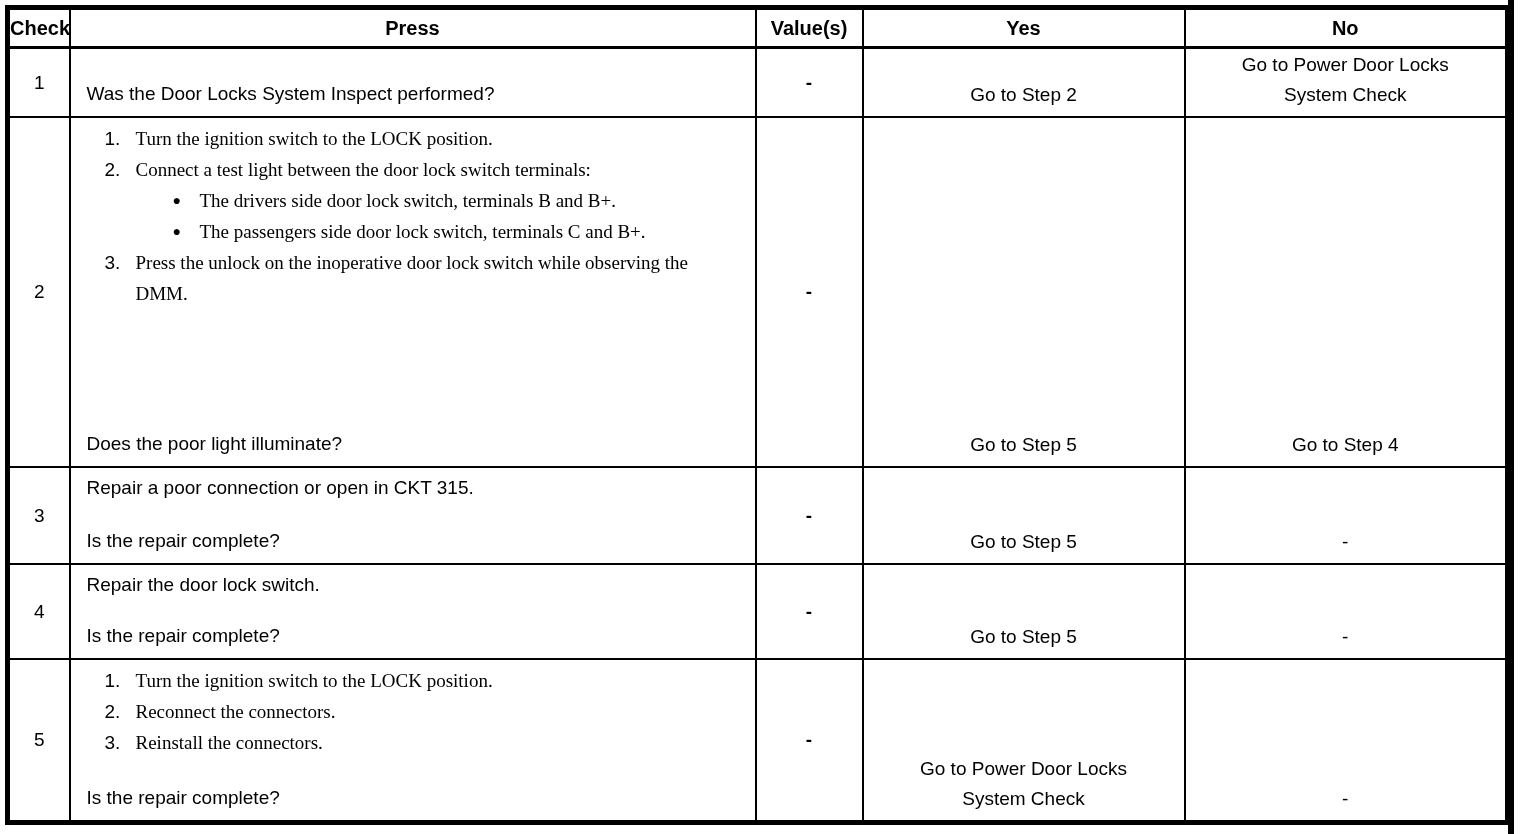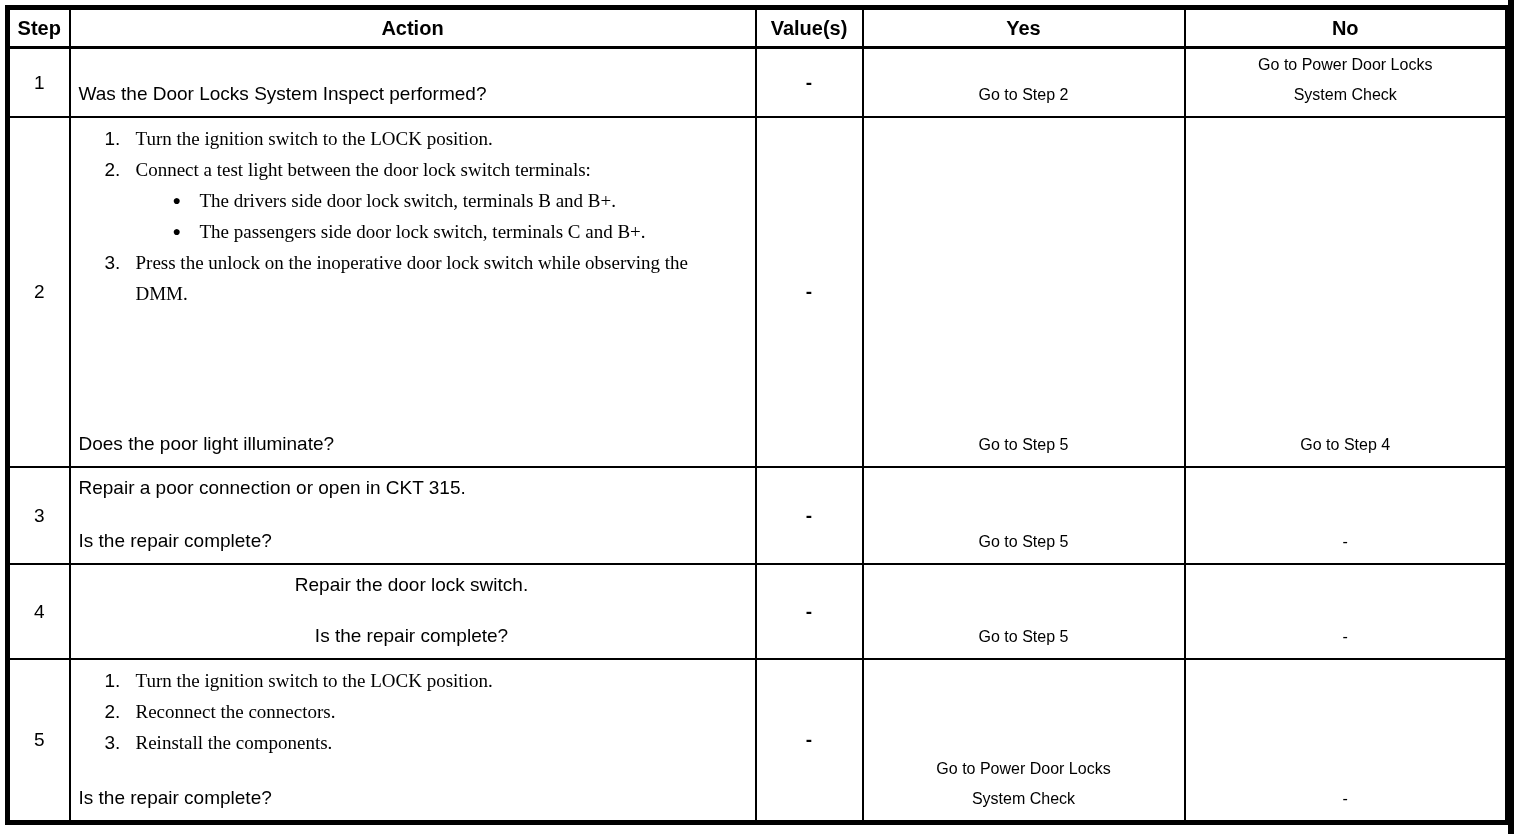--- a/index.html
+++ b/index.html
@@ -13,50 +13,50 @@
   .diag thead th{font-weight:bold;font-size:20px;text-align:center;
                  vertical-align:middle;height:36px;border-bottom:3px solid #000;padding:0;}
   tbody tr:nth-child(1){height:68px;}
   tbody tr:nth-child(2){height:350px;}
   tbody tr:nth-child(3){height:97px;}
   tbody tr:nth-child(4){height:95px;}
   tbody tr:nth-child(5){height:162px;}
   td.step{text-align:center;vertical-align:middle;font-size:19px;padding:0;}
   td.action{padding:5px 10px 7px 8px;font-size:19px;vertical-align:top;}
   .cellflex{display:flex;flex-direction:column;justify-content:space-between;}
-  .af0{height:55px;}.af1{height:336px;}.af2{height:83px;}.af3{height:81px;align-items:center;}.af4{height:148px;}
-  .plain,.question{line-height:30px;}
+  .af0{height:55px;}.af1{height:336px;}.af2{height:83px;}.af3{height:81px;}.af4{height:148px;}
+  .plain,.question{line-height:30px;margin-left:8px;}
   .olist{margin-left:26px;}
   .li{display:flex;line-height:31px;}
   .num{flex:none;width:31px;}
   .litext{flex:1;font-family:Liberation Serif, serif;}
   .bullet{display:flex;margin-left:37px;}
   .bmark{flex:none;width:27px;font-size:14px;line-height:31px;}
   .btext{flex:1;}
   td.value{text-align:center;vertical-align:middle;font-size:19px;font-weight:bold;padding:0;}
   td.yesno{text-align:center;vertical-align:bottom;padding:0 8px 6px 8px;
-           font-size:16px;line-height:30px;white-space:pre-line;}
+           font-size:19px;line-height:30px;white-space:pre-line;}
 </style>
 </head>
 <body>
 
 <div class="page-edge"></div>
 
 <table class="diag">
   <colgroup>
     <col style="width:62px">
     <col style="width:686px">
     <col style="width:107px">
     <col style="width:322px">
     <col style="width:323px">
   </colgroup>
   <thead>
     <tr>
-      <th>Step</th>
-      <th>Action</th>
+      <th>Check</th>
+      <th>Press</th>
       <th>Value(s)</th>
       <th>Yes</th>
       <th>No</th>
     </tr>
   </thead>
   <tbody id="tbody">
       <tr>
         <td class="step">1</td>
         <td class="action">
           <div class="cellflex af0">
@@ -139,21 +139,21 @@
                 <div class="li">
                   <span class="num">1.</span>
                   <span class="litext"><span>Turn the ignition switch to the LOCK position.</span></span>
                 </div>
                 <div class="li">
                   <span class="num">2.</span>
                   <span class="litext"><span>Reconnect the connectors.</span></span>
                 </div>
                 <div class="li">
                   <span class="num">3.</span>
-                  <span class="litext"><span>Reinstall the components.</span></span>
+                  <span class="litext"><span>Reinstall the connectors.</span></span>
                 </div>
               </div>
             </div>
             <div class="question">Is the repair complete?</div>
           </div>
         </td>
         <td class="value">-</td>
         <td class="yesno">Go to Power Door Locks
 System Check</td>
         <td class="yesno">-</td>

